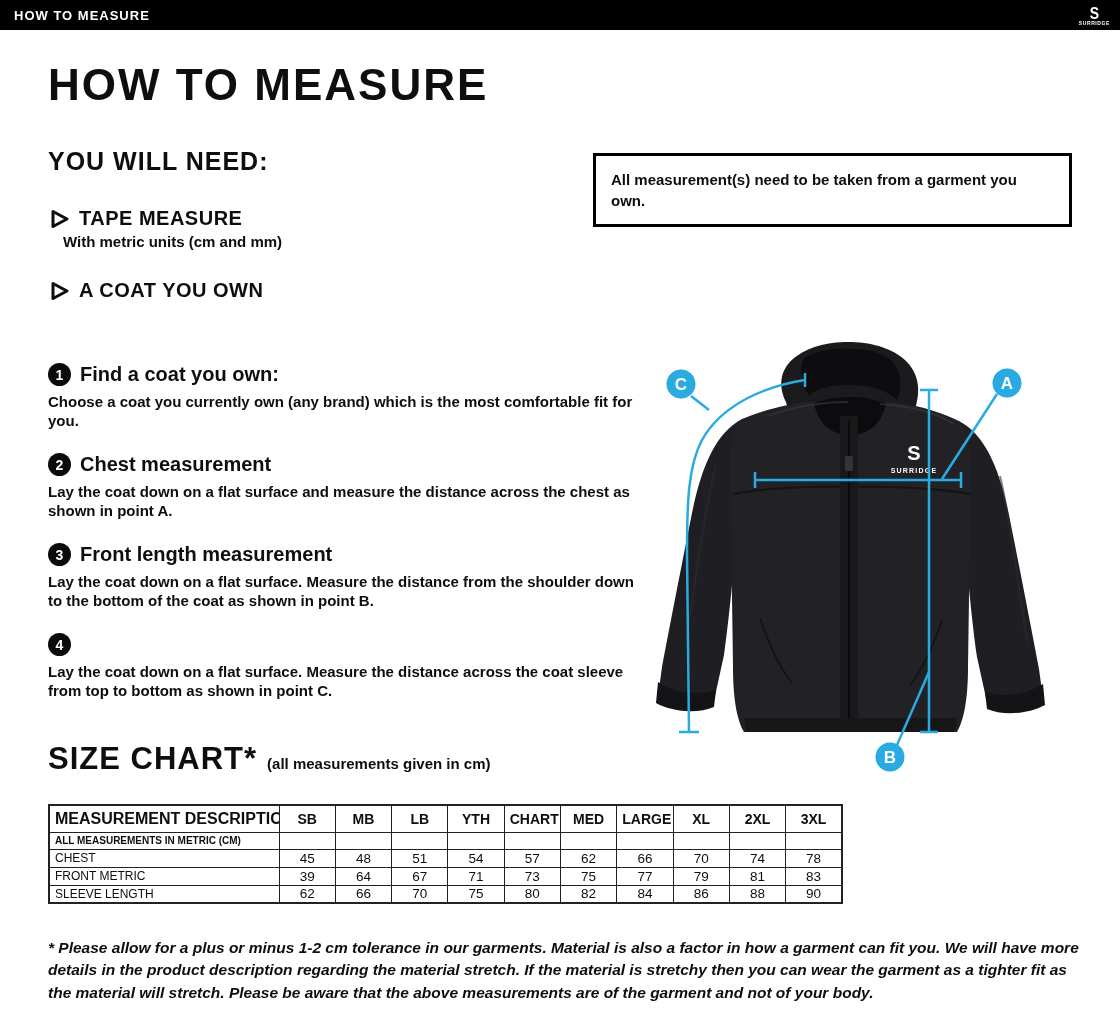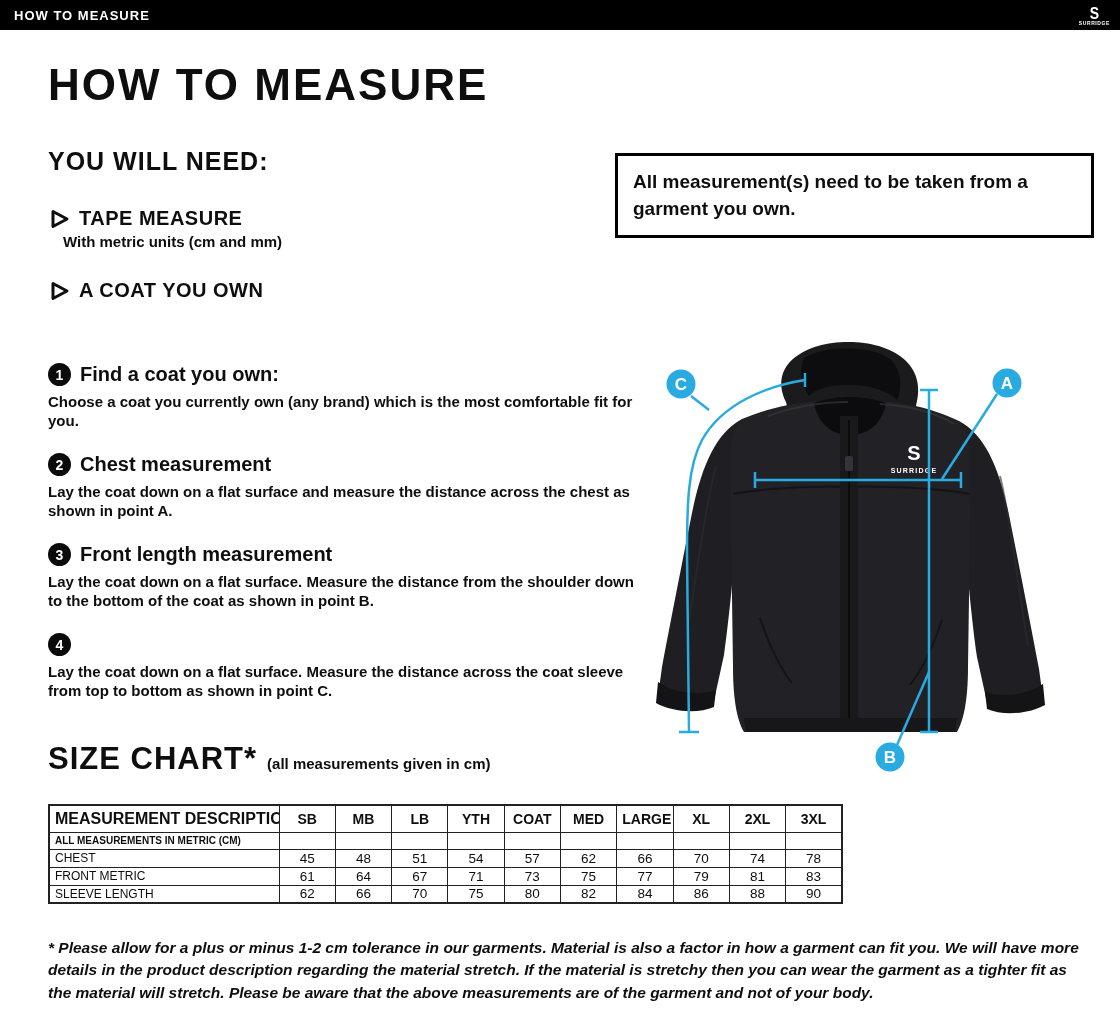--- a/index.html
+++ b/index.html
@@ -36,21 +36,21 @@
   #need-0 { top:207px; }
   #need-1 { top:279px; }
   .need-head { display:flex; align-items:center; gap:9px; }
   .need-title { font-size:20px; font-weight:bold; letter-spacing:.5px; }
   .need-desc { font-size:15px; font-weight:bold; margin-top:3px; margin-left:13px; }
 
   
   .callout {
     position:absolute; left:593px; top:153px; width:479px;
     border:3px solid #000; padding:13px 15px;
-    font-size:19px; font-weight:bold; line-height:1.4;margin-left:22px;
+    font-size:15px; font-weight:bold; line-height:1.4;
   }
 
   
   .step { position:absolute; left:48px; width:600px; }
   #step-0 { top:363px; } #step-1 { top:453px; } #step-2 { top:543px; } #step-3 { top:633px; }
   .step-head { display:flex; align-items:center; gap:9px; }
   .step-num {
     width:23px; height:23px; border-radius:50%; background:#0b0b0b; color:#fff;
     display:flex; align-items:center; justify-content:center;
     font-size:14px; font-weight:bold; flex:0 0 23px;
@@ -242,21 +242,21 @@
       <col>
       <col>
     </colgroup>
   <thead>
     <tr>
         <th class="desc-col">MEASUREMENT DESCRIPTION</th>
         <th>SB</th>
         <th>MB</th>
         <th>LB</th>
         <th>YTH</th>
-        <th>COAT</th>
+        <th>CHART</th>
         <th>MED</th>
         <th>LARGE</th>
         <th>XL</th>
         <th>2XL</th>
         <th>3XL</th>
       </tr>
   </thead>
   <tbody>
       <tr class="note-row">
         <td>ALL MEASUREMENTS IN METRIC (CM)</td>
@@ -279,21 +279,21 @@
         <td>54</td>
         <td>57</td>
         <td>62</td>
         <td>66</td>
         <td>70</td>
         <td>74</td>
         <td>78</td>
       </tr>
       <tr class="data-row">
         <td class="row-label">FRONT METRIC</td>
-        <td>61</td>
+        <td>39</td>
         <td>64</td>
         <td>67</td>
         <td>71</td>
         <td>73</td>
         <td>75</td>
         <td>77</td>
         <td>79</td>
         <td>81</td>
         <td>83</td>
       </tr>

